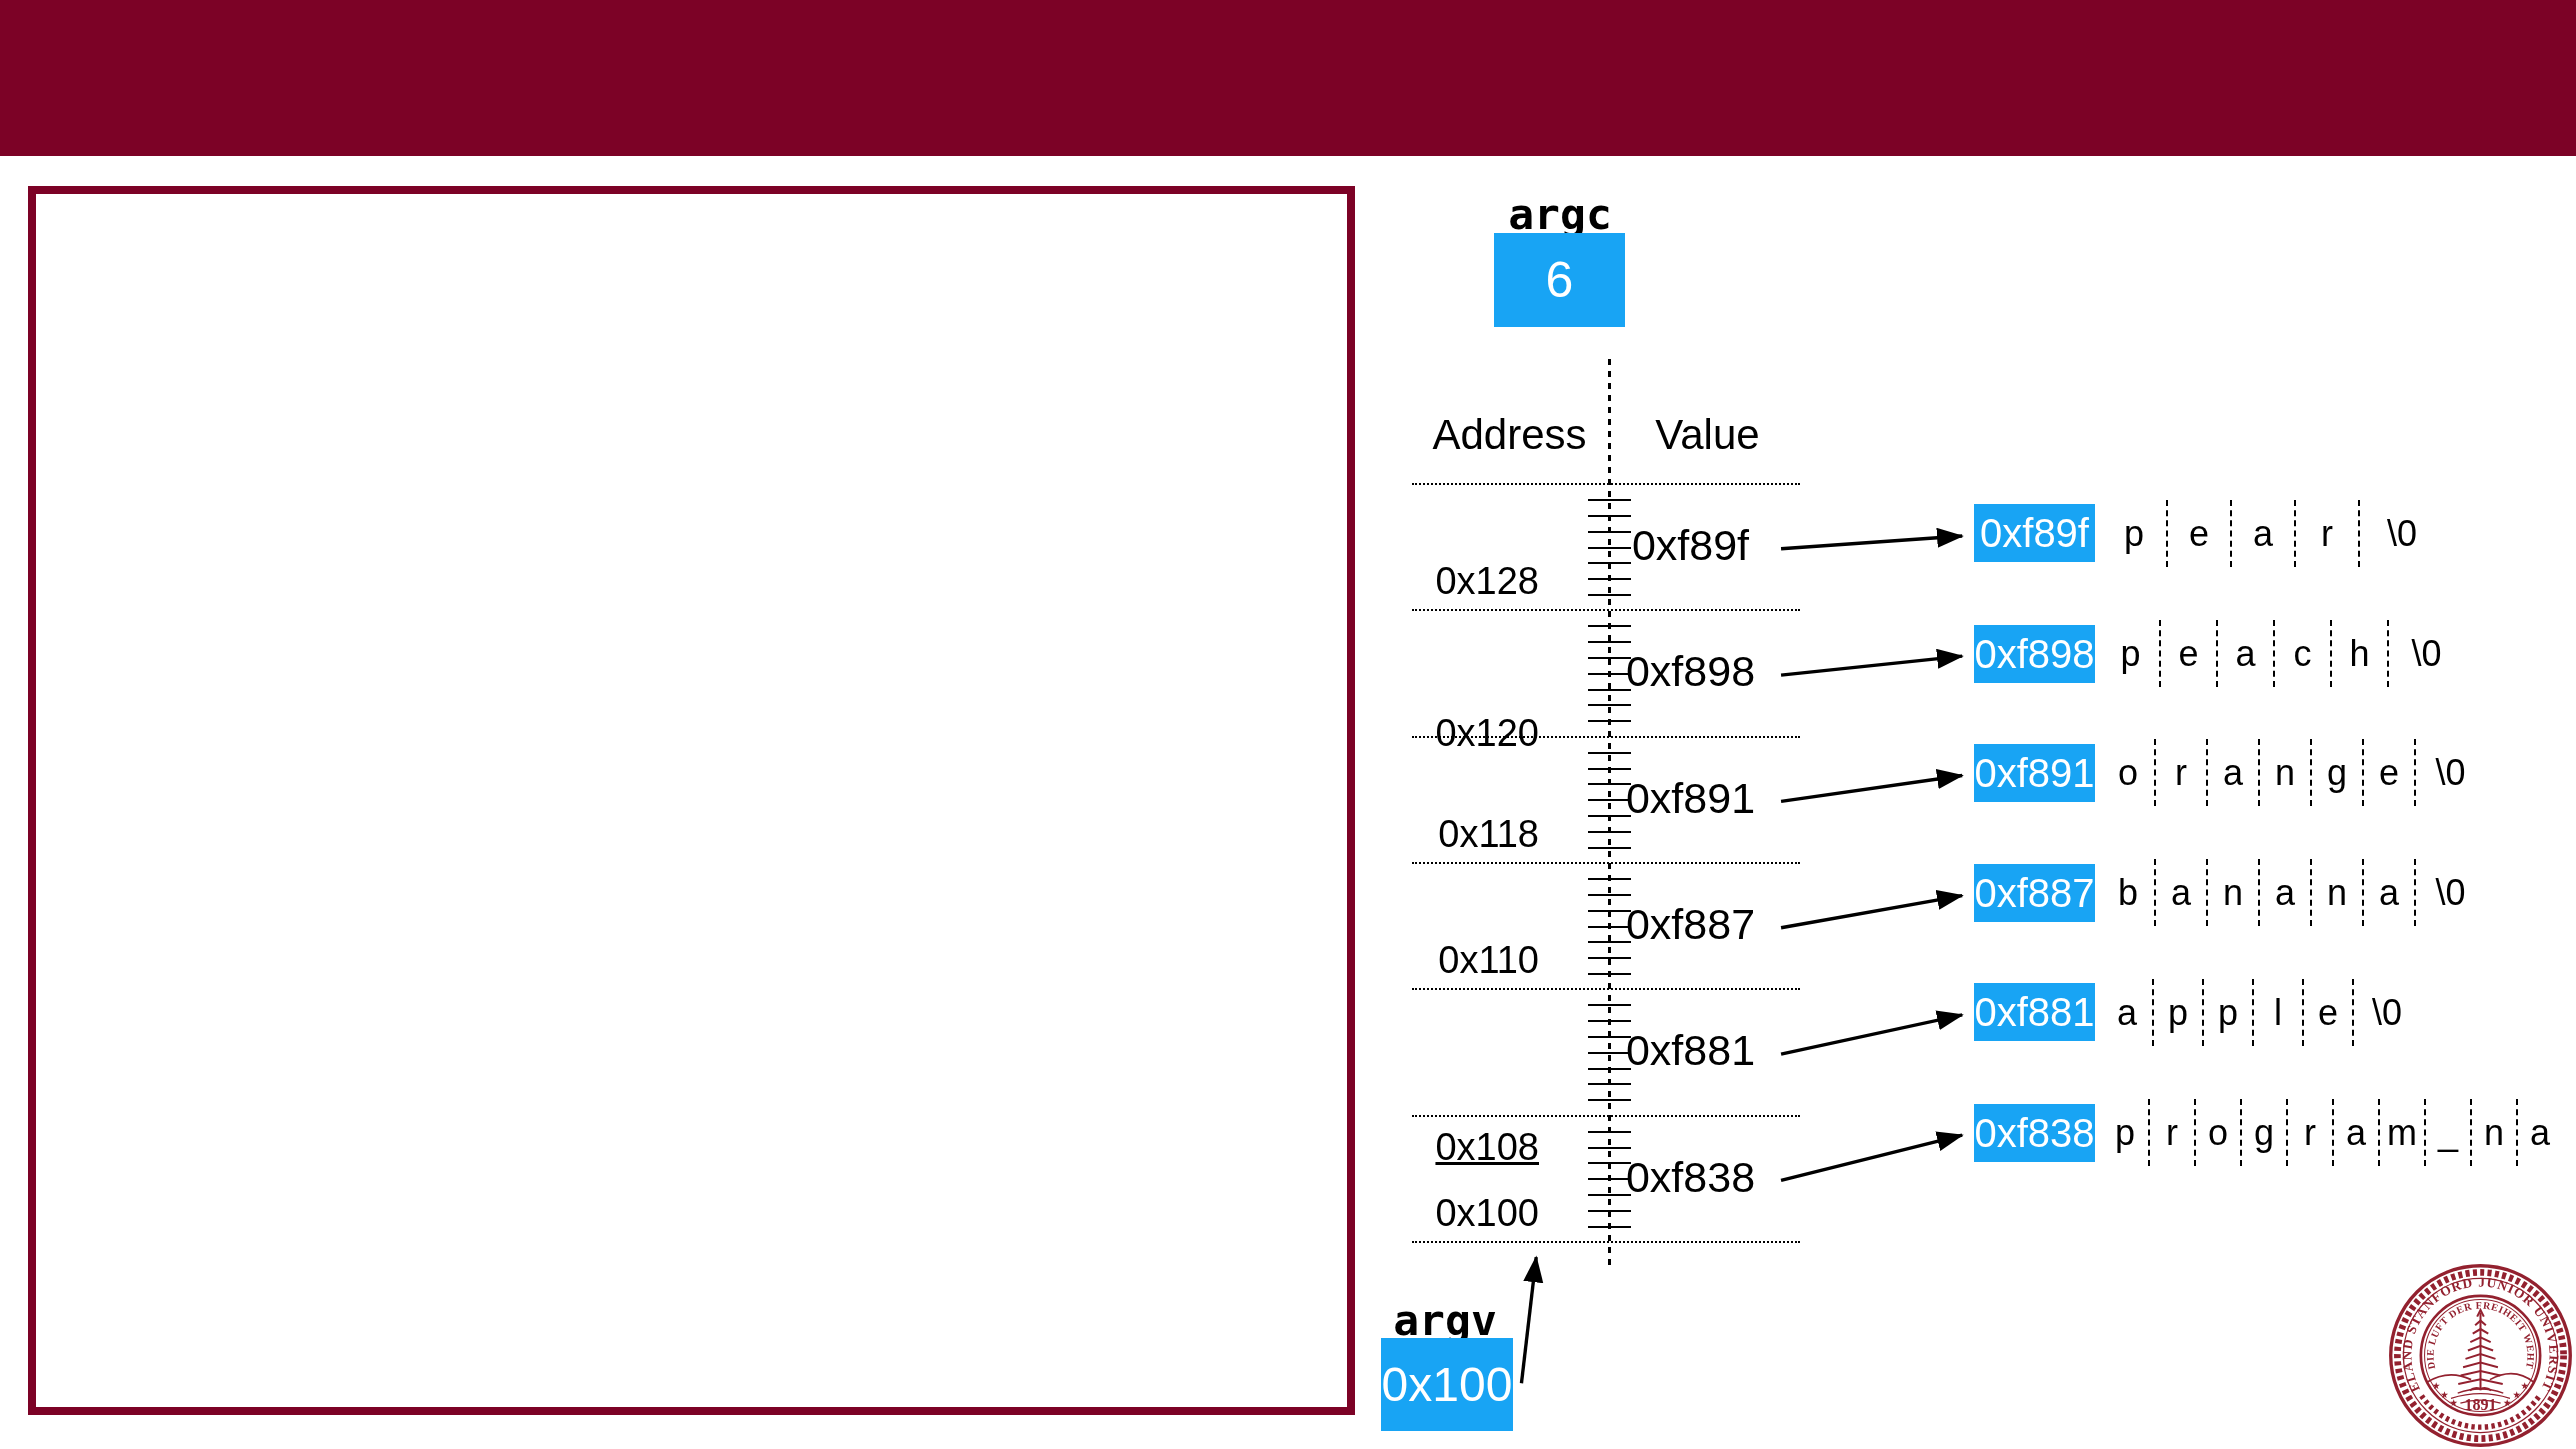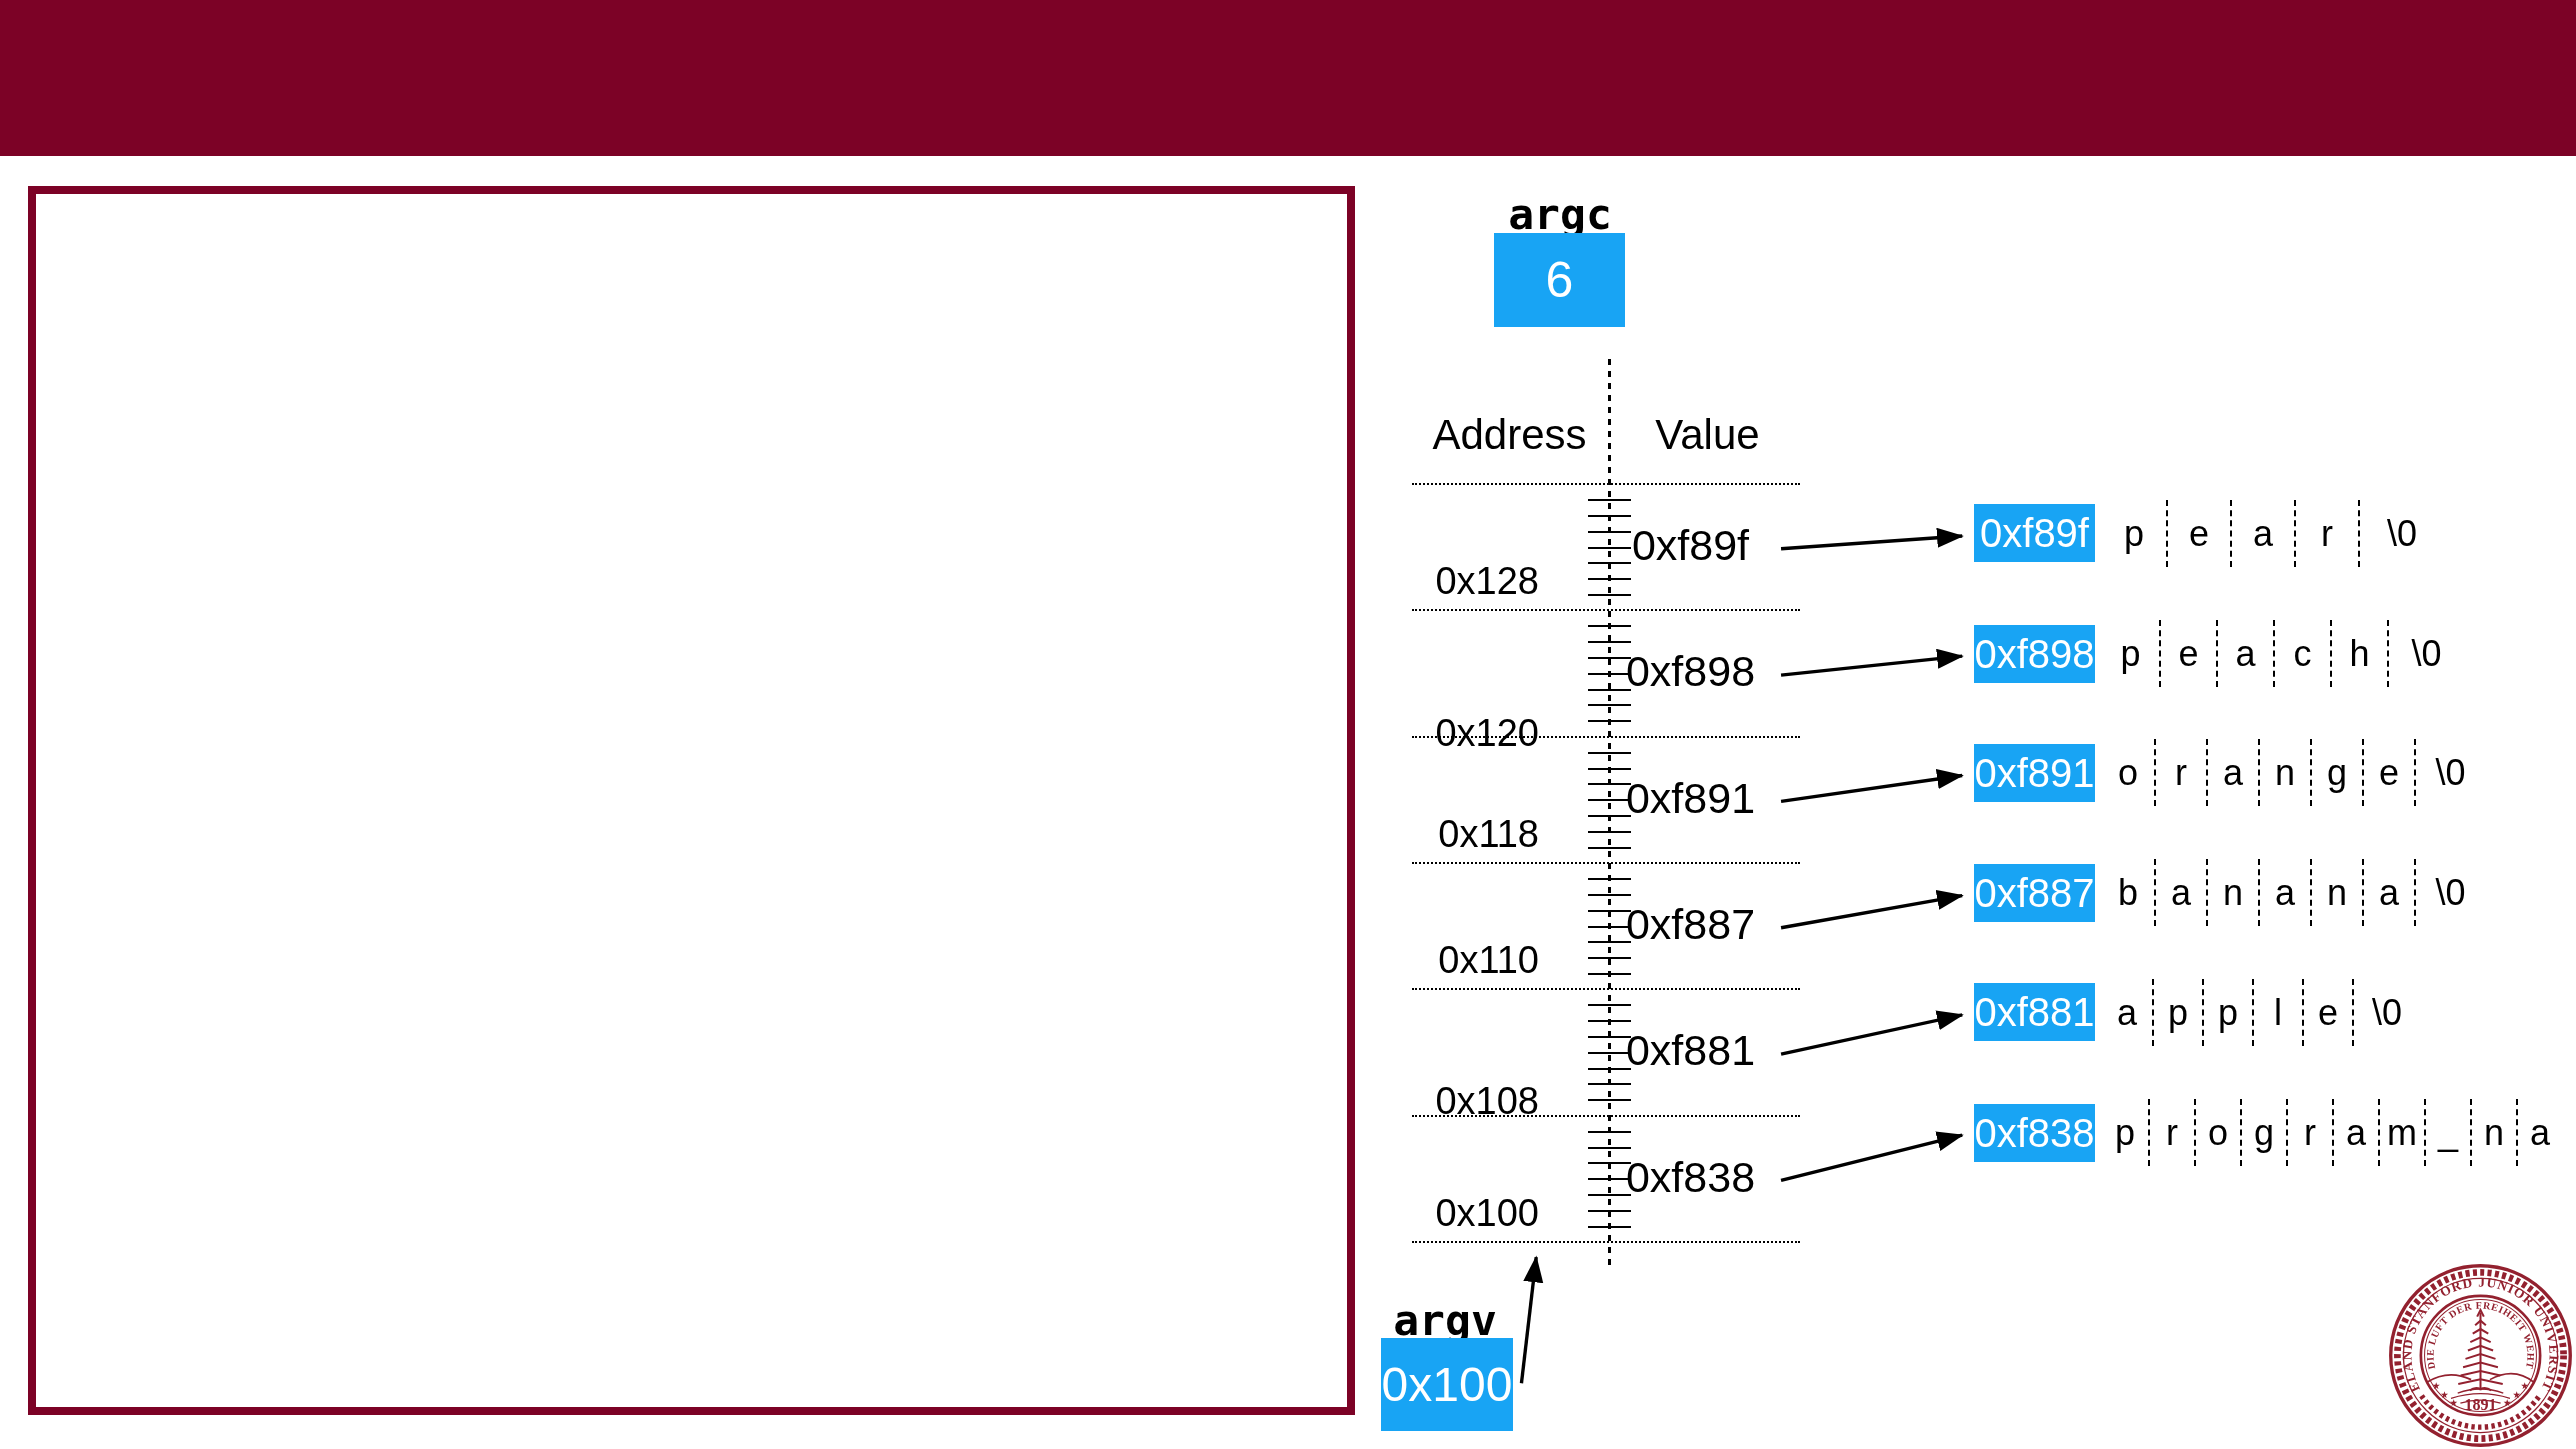--- a/index.html
+++ b/index.html
@@ -125,21 +125,21 @@
       <div class="abs tick" style="top: 1226px;"></div>
       <div class="abs sep" style="top: 1241px;"></div>
       <div class="abs addr-label" style="top: 562px;">0x128</div>
       <div class="abs value-label" style="top: 522px;">0xf89f</div>
       <div class="abs addr-label" style="top: 714px;">0x120</div>
       <div class="abs value-label" style="top: 648px;">0xf898</div>
       <div class="abs addr-label" style="top: 815px;">0x118</div>
       <div class="abs value-label" style="top: 775px;">0xf891</div>
       <div class="abs addr-label" style="top: 941px;">0x110</div>
       <div class="abs value-label" style="top: 901px;">0xf887</div>
-      <div class="abs addr-label" style="top: 1082px;">0x108</div>
+      <div class="abs addr-label" style="top: 1128px; text-decoration: underline;">0x108</div>
       <div class="abs value-label" style="top: 1027px;">0xf881</div>
       <div class="abs addr-label" style="top: 1194px;">0x100</div>
       <div class="abs value-label" style="top: 1154px;">0xf838</div>
     </div>
   <div id="strings-layer">
       <div class="abs bluebox str-box" style="top: 504px;">0xf89f</div>
       <div class="abs cells" style="top: 500px;">
         <div class="cell" style="width: 64px;">p</div>
         <div class="cell" style="width: 64px;">e</div>
         <div class="cell" style="width: 64px;">a</div>

